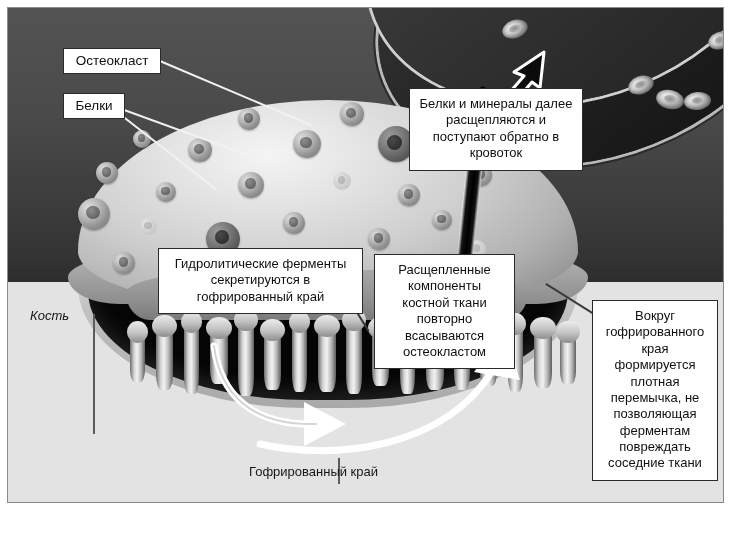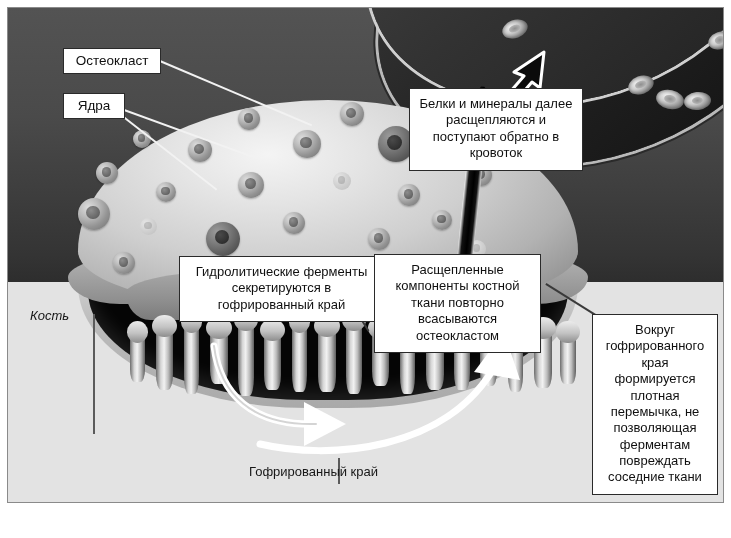--- a/index.html
+++ b/index.html
@@ -289,30 +289,30 @@
     <div class="leader" style="left:108px;top:102px;width:128px;transform:rotate(38deg);"></div>
 
     <div class="tick" style="left:85px;top:306px;height:120px;"></div>
     <div class="tick" style="left:330px;top:450px;height:26px;"></div>
 
     <div class="leader dk" style="left:347px;top:300px;width:26px;transform:rotate(58deg);"></div>
     <div class="leader dk" style="left:538px;top:275px;width:72px;transform:rotate(32deg);"></div>
 
     <div class="box lbl" style="left:55px;top:40px;width:98px;">Остеокласт</div>
 
-    <div class="box lbl" style="left:55px;top:85px;width:62px;">Ядра</div>
+    <div class="box lbl" style="left:55px;top:85px;width:62px;">Белки</div>
 
     <div class="plain-lbl" style="left:22px;top:300px;font-style:italic;">Кость</div>
 
     <div class="plain-lbl" style="left:241px;top:456px;text-align:center;">Гофрированный край</div>
 
     <div class="box callout" style="left:401px;top:80px;width:174px;">Белки и минералы далее расщепляются и поступают обратно в кровоток</div>
 
-    <div class="box callout" style="left:150px;top:248px;width:205px;margin-left:21px;">Гидролитические ферменты секретируются в гофрированный край</div>
-
-    <div class="box callout" style="left:366px;top:246px;width:167px;">Расщепленные компоненты костной ткани повторно всасываются остеокластом</div>
-
-    <div class="box callout" style="left:584px;top:306px;width:126px;">Вокруг гофрированного края формируется плотная перемычка, не позволяющая ферментам повреждать соседние ткани</div>
+    <div class="box callout" style="left:150px;top:240px;width:205px;">Гидролитические ферменты секретируются в гофрированный край</div>
+
+    <div class="box callout" style="left:366px;top:246px;width:141px;">Расщепленные компоненты костной ткани повторно всасываются остеокластом</div>
+
+    <div class="box callout" style="left:584px;top:292px;width:126px;">Вокруг гофрированного края формируется плотная перемычка, не позволяющая ферментам повреждать соседние ткани</div>
 
   </div>
 
 
 </div>
 
 </body></html>

